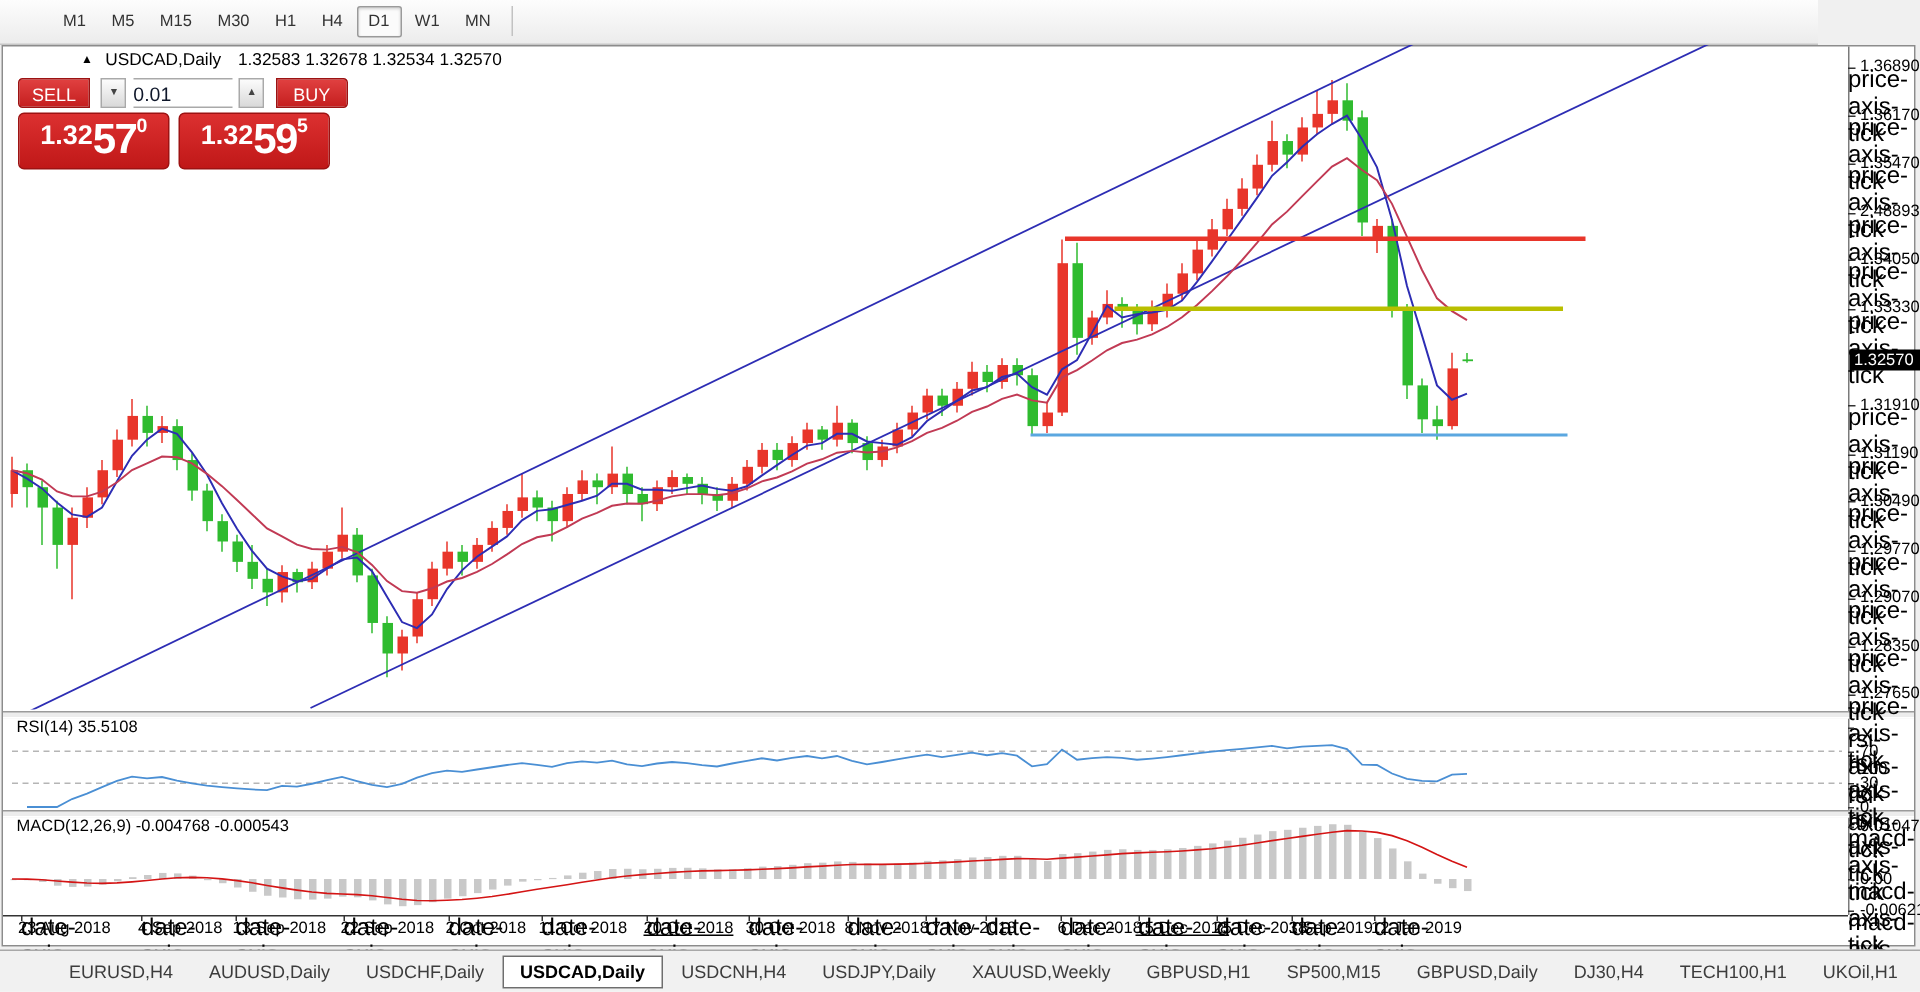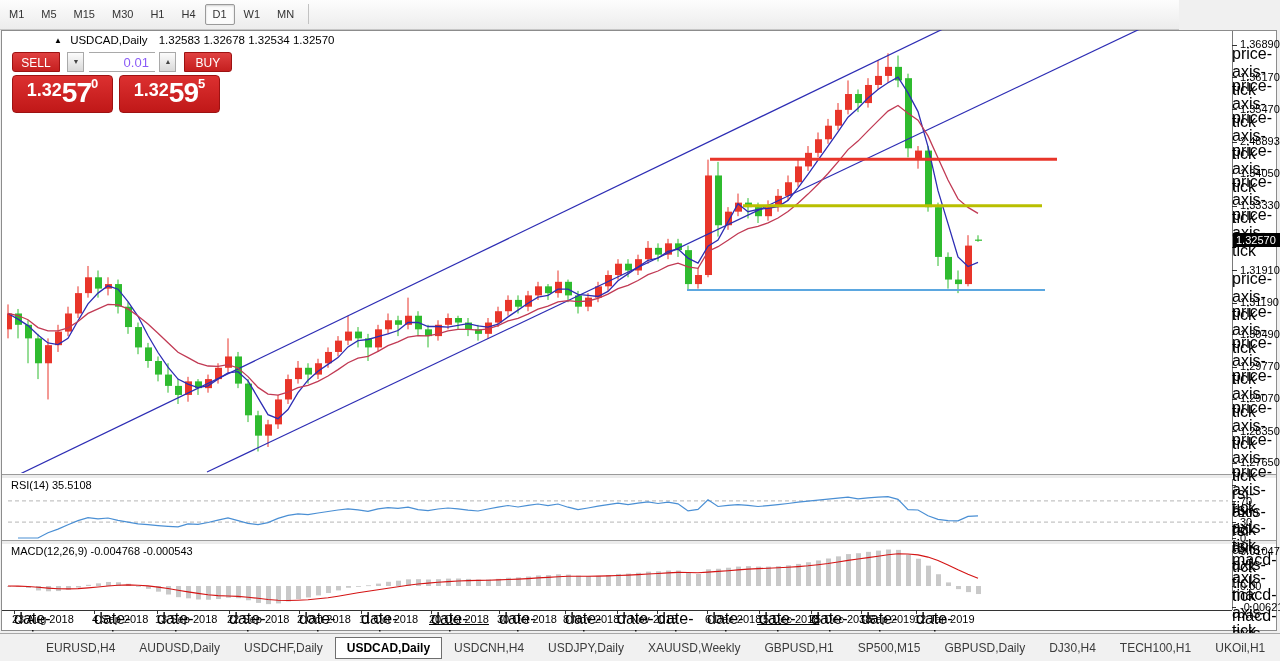--- a/index.html
+++ b/index.html
@@ -1,20 +1,20 @@
 <!DOCTYPE html>
 <html><head>
 <meta charset="utf-8">
 <style>
   html,body{margin:0;padding:0;width:1280px;height:661px;overflow:hidden;
     background:#f0f0f0;font-family:"Liberation Sans",sans-serif;position:relative;}
   .abs{position:absolute;}
   
   .toolbar{position:absolute;left:0;top:0;width:1179px;height:29px;
-    background:linear-gradient(#fdfdfd,#ececec);border-bottom:1px solid #c6c6c6;}
+    background:linear-gradient(#fdfdfd,#ececec);border-bottom:1px solid #c6c6c6;padding-left:33px;}
   .tf-btn{display:inline-block;height:19px;line-height:19px;padding:0 7px;margin:4px 0 0 1px;
     font-size:11px;color:#333;border:1px solid transparent;border-radius:2px;cursor:default;}
   .tf-btn.active{background:#fbfbfb;border-color:#9a9a9a;box-shadow:inset 0 1px 2px #cfcfcf;}
   .tb-sep{display:inline-block;width:1px;height:20px;background:#c2c2c2;margin:4px 4px 0 6px;vertical-align:top;}
   
   .win{position:absolute;left:1px;top:30px;width:1276px;height:601px;background:#fff;
     border:1px solid #8c8c8c;box-sizing:border-box;}
   .axis-vline{position:absolute;left:1232px;top:31px;width:1px;height:579px;background:#7a7a7a;}
   .time-axis-line{position:absolute;left:2px;top:610px;width:1230px;height:1px;background:#333;}
   .splitter{position:absolute;left:2px;width:1274px;height:3px;background:#ececec;
@@ -33,21 +33,21 @@
   .tp-btn{display:inline-block;width:48px;height:20px;line-height:20px;text-align:center;
     background:linear-gradient(#e04040,#c51f1f);color:#fff;font-size:12px;vertical-align:top;
     border:1px solid #9d1212;box-sizing:border-box;cursor:pointer;}
   .tp-sell{border-radius:3px 0 0 3px;}
   .tp-buy{border-radius:0 3px 3px 0;}
   .tp-step{display:inline-block;width:17px;height:20px;line-height:18px;text-align:center;
     background:linear-gradient(#fcfcfc,#d9d9d9);border:1px solid #a9a9a9;box-sizing:border-box;
     font-size:9px;color:#444;vertical-align:top;cursor:pointer;}
   .tp-vol{display:inline-block;width:66px;height:20px;line-height:20px;background:#fff;
     border-top:1px solid #a9a9a9;border-bottom:1px solid #a9a9a9;box-sizing:border-box;
-    font-size:13px;color:#8b5cf6;text-align:right;padding-right:6px;vertical-align:top;}
+    font-size:13px;color:#0f172a;text-align:left;padding-right:6px;vertical-align:top;}
   .tp-prices{margin-top:3px;white-space:nowrap;}
   .tp-price{display:inline-block;width:101px;height:38px;background:linear-gradient(#dc3030,#c01818);
     border:1px solid #9d1212;border-radius:4px;box-sizing:border-box;color:#fff;
     text-align:center;cursor:pointer;}
   .tp-price + .tp-price{margin-left:6px;}
   .tp-price .small{font-size:18px;font-weight:bold;vertical-align:6px;}
   .tp-price .big{font-size:28px;font-weight:bold;letter-spacing:-1px;}
   .tp-price .sup{font-size:13px;font-weight:bold;vertical-align:14px;}
   
   .tabbar{position:absolute;left:0;top:633px;width:1280px;height:28px;background:#f1f1f1;

